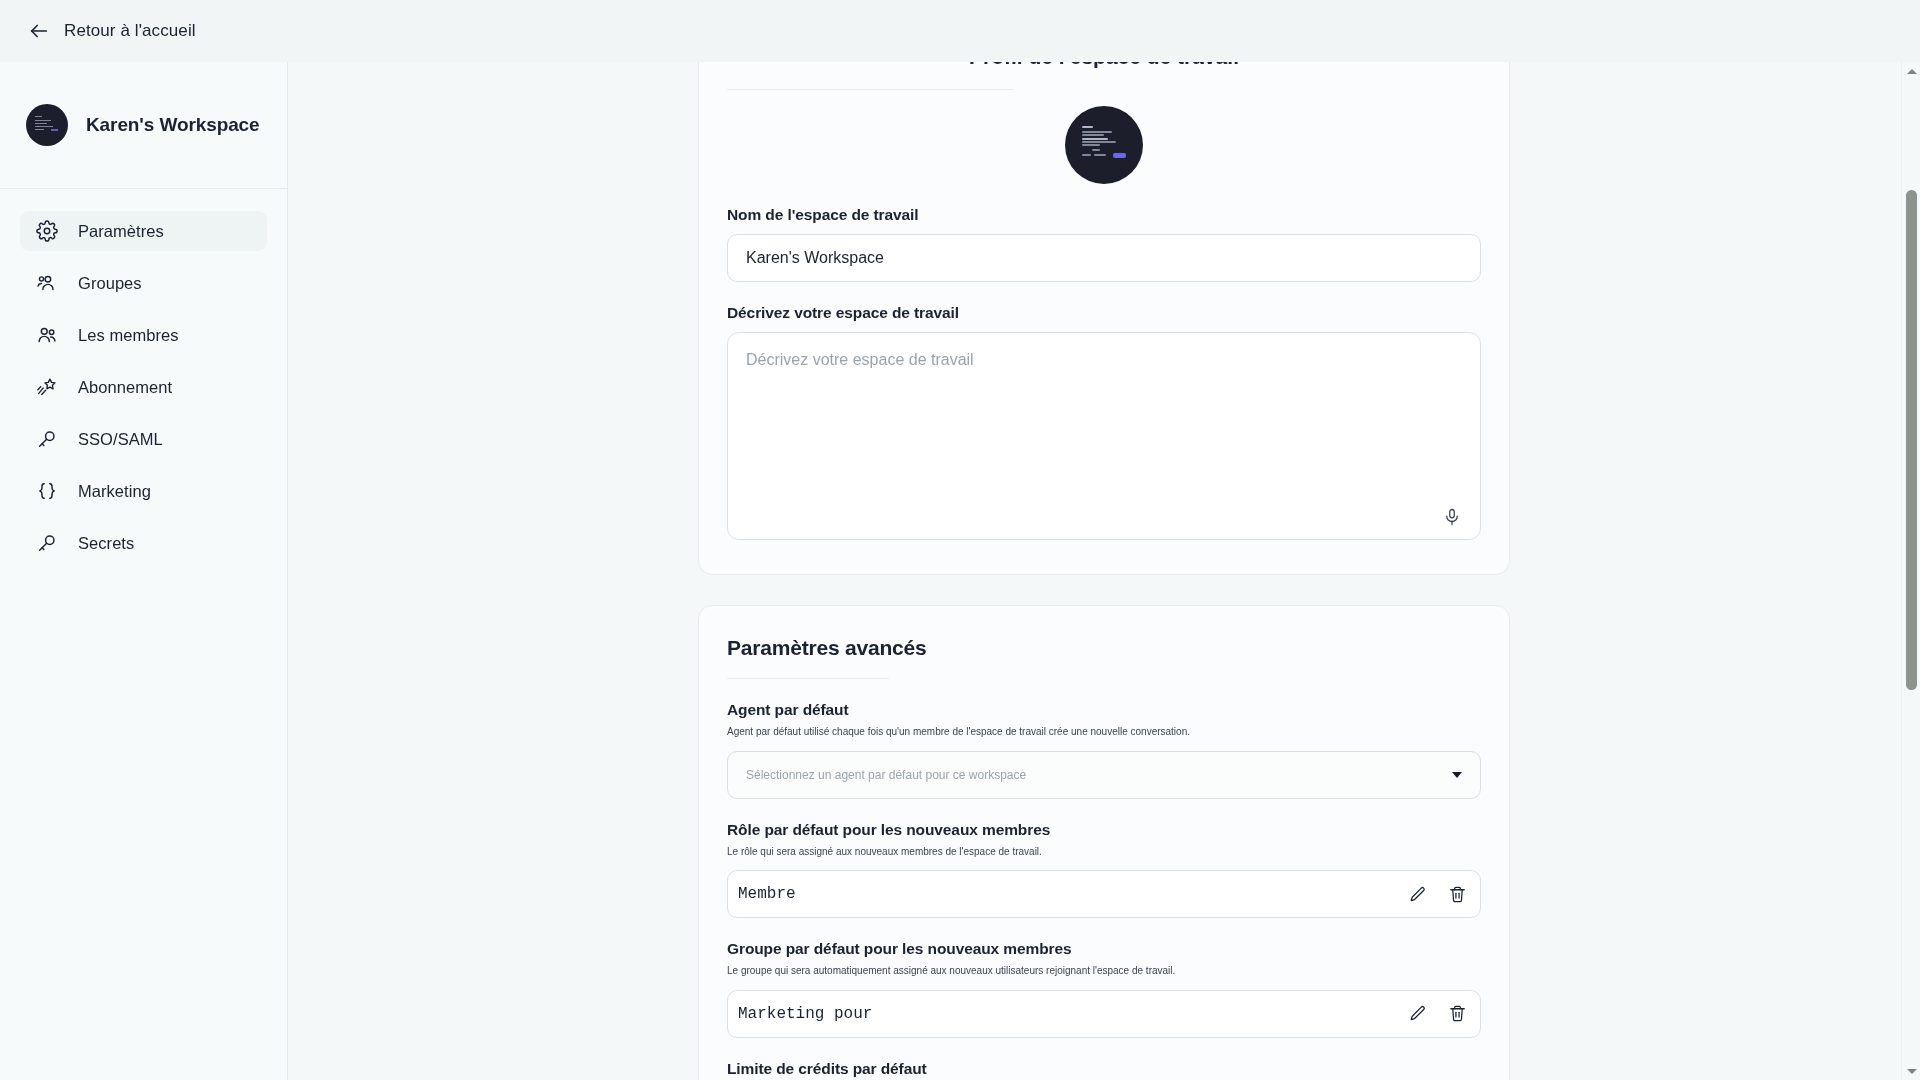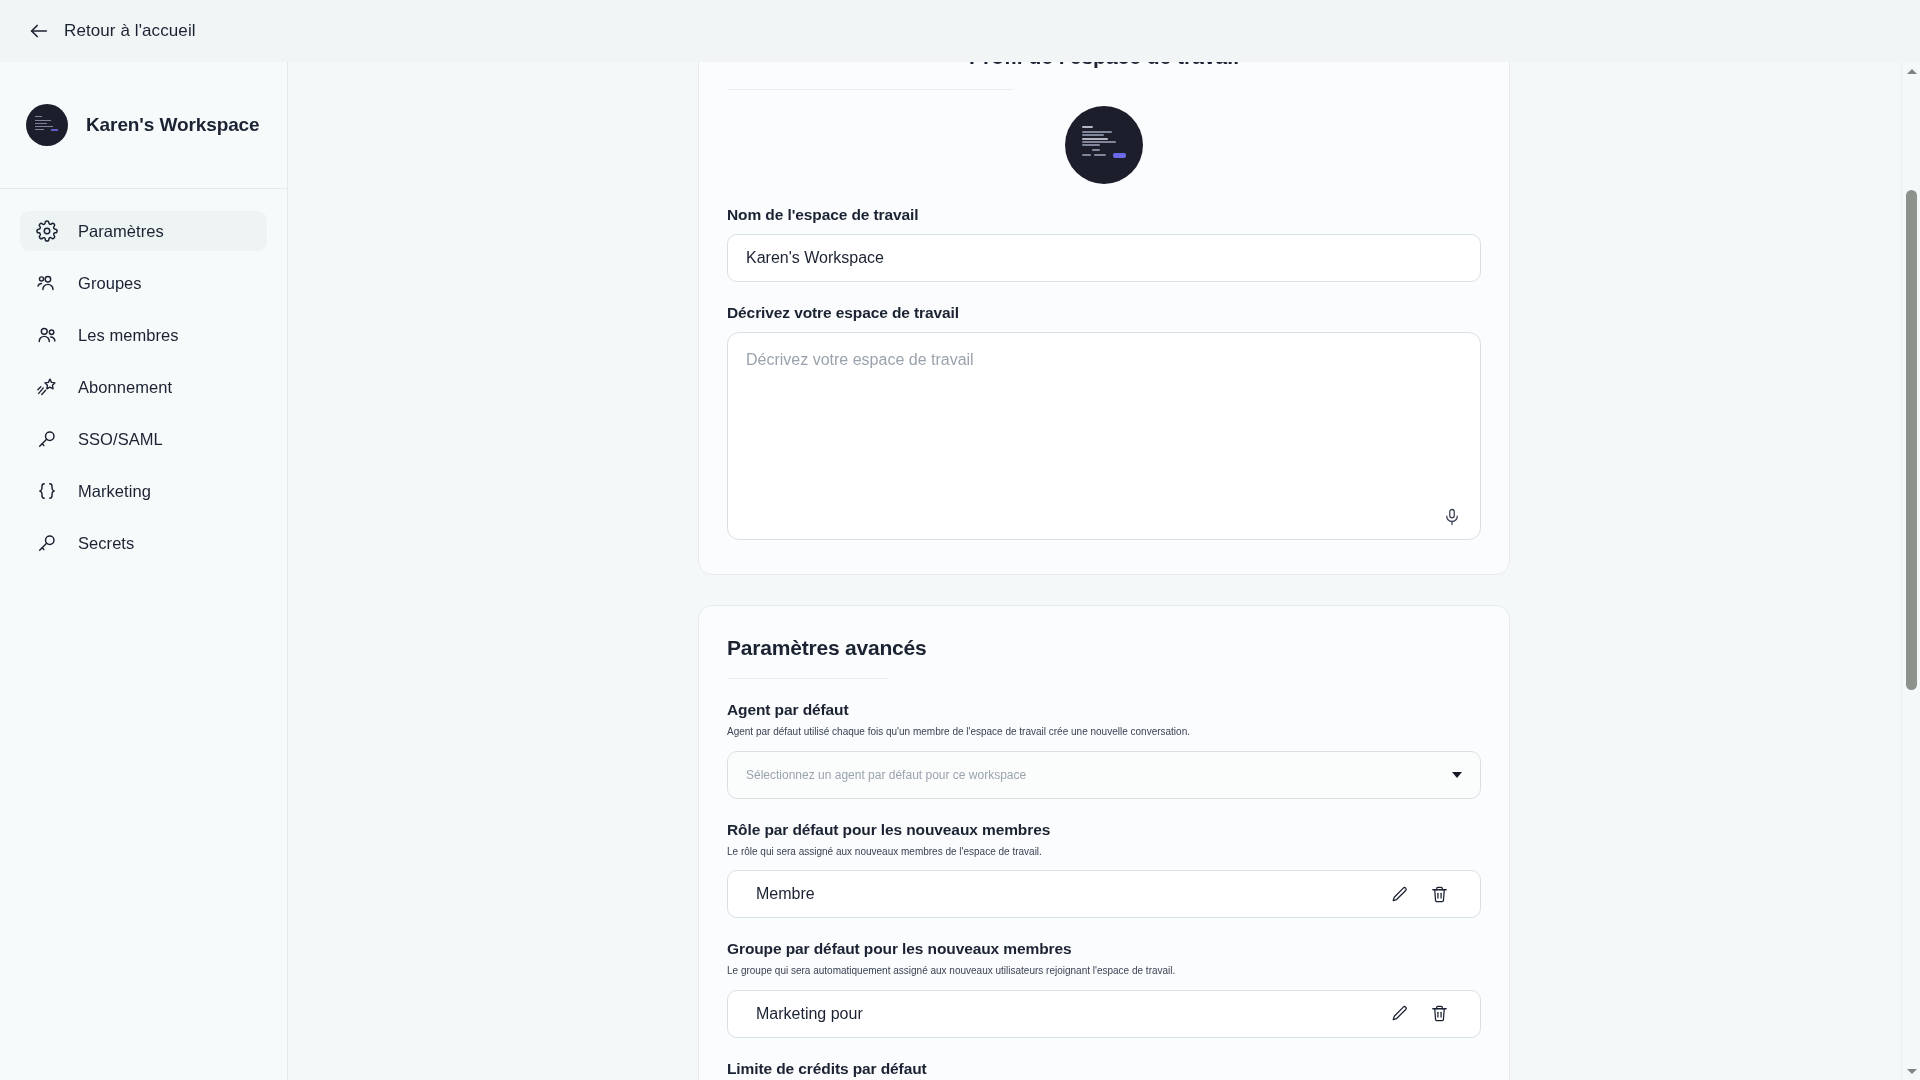--- a/index.html
+++ b/index.html
@@ -288,24 +288,25 @@
     border-right: 5.5px solid transparent;
     border-top: 6.5px solid #141a27;
   }
 
   .value-row {
     width: 100%;
     height: 48px;
     background: #ffffff;
     border: 1px solid #d9e0e3;
     border-radius: 10px;
-    padding: 0 28px;
+    padding: 0 10px;
     display: flex;
     align-items: center;
     justify-content: space-between;
+    font-family: Liberation Mono, monospace;
   }
   .value-text { font-size: 16px; color: #1b2232; }
   .row-actions { display: flex; align-items: center; gap: 18px; }
   .icon-btn {
     width: 22px; height: 22px;
     background: transparent;
     border: none;
     padding: 0;
     cursor: pointer;
     display: block;

